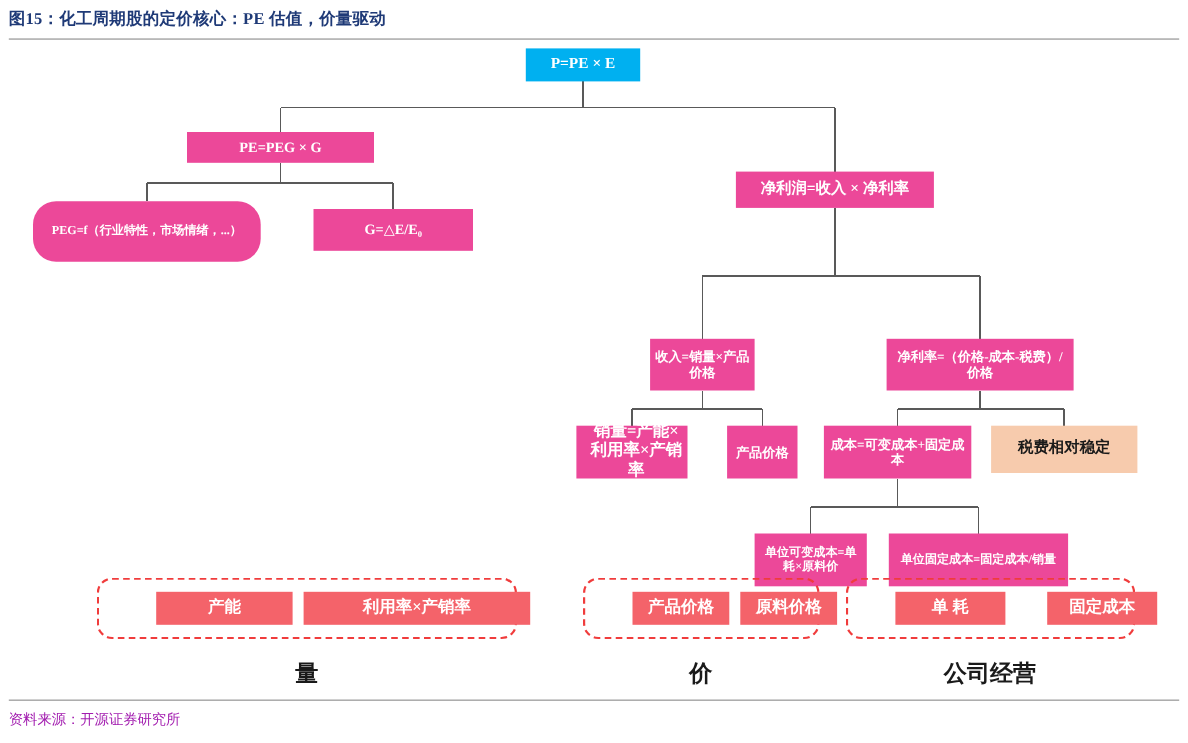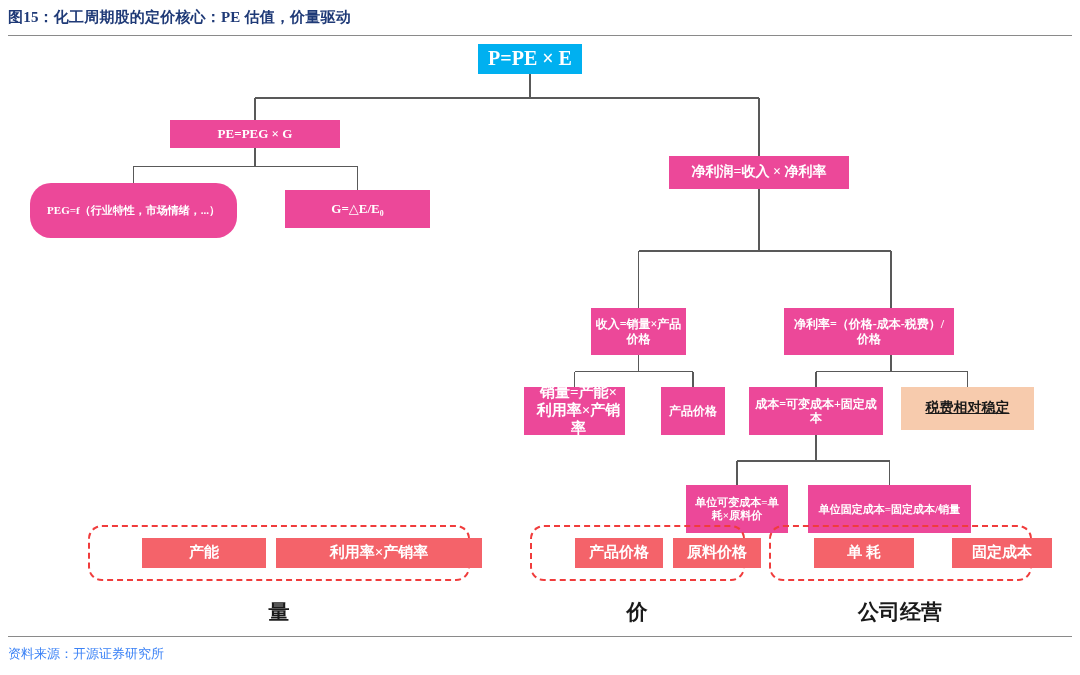--- a/index.html
+++ b/index.html
@@ -45,21 +45,21 @@
     top: 636px;
     width: 1064px;
     height: 0;
     border-top: 1px solid #8A8A8A;
   }
   .source-note {
     position: absolute;
     left: 8px;
     top: 645px;
     font-size: 13px;
-    color: #3b82f6;
+    color: #a21caf;
     white-space: nowrap;
   }
 
   
   #diagram {
     position: absolute;
     left: 0;
     top: 38px;
     width: 1080px;
     height: 596px;
@@ -89,21 +89,20 @@
     background: #00B0F0;
     color: #ffffff;
   }
   .node.blue {
     background: #ec4899;
     color: #ffffff;
   }
   .node.peach {
     background: #F7CBAD;
     color: #1A1A1A;
-    text-decoration: underline;
   }
   .node.red {
     background: #F4636A;
     color: #ffffff;
     margin-left: 32px;
   }
 
   
   .group-box {
     position: absolute;
@@ -154,27 +153,27 @@
         <line x1="891" y1="317" x2="891" y2="333.64" stroke="#595959" stroke-width="1.4" shape-rendering="crispEdges"></line>
         <line x1="816" y1="333.64" x2="967.5" y2="333.64" stroke="#595959" stroke-width="1.4" shape-rendering="crispEdges"></line>
         <line x1="816" y1="333.64" x2="816" y2="349" stroke="#595959" stroke-width="1.4" shape-rendering="crispEdges"></line>
         <line x1="967.5" y1="333.64" x2="967.5" y2="349" stroke="#595959" stroke-width="1.4" shape-rendering="crispEdges"></line>
         <line x1="816" y1="397" x2="816" y2="423" stroke="#595959" stroke-width="1.4" shape-rendering="crispEdges"></line>
         <line x1="737" y1="423" x2="889.5" y2="423" stroke="#595959" stroke-width="1.4" shape-rendering="crispEdges"></line>
         <line x1="737" y1="423" x2="737" y2="447" stroke="#595959" stroke-width="1.4" shape-rendering="crispEdges"></line>
         <line x1="889.5" y1="423" x2="889.5" y2="447" stroke="#595959" stroke-width="1.4" shape-rendering="crispEdges"></line>
       </svg>
     <div id="nodes-layer">
-        <div class="node root" style="left: 478px; top: 6px; width: 104px; height: 30px; font-size: 20px;">P=PE × E</div>
+        <div class="node root" style="left: 478px; top: 6px; width: 104px; height: 30px; font-size: 14px;">P=PE × E</div>
         <div class="node blue" style="left: 170px; top: 82px; width: 170px; height: 28px; font-size: 13px;">PE=PEG × G</div>
         <div class="node blue" style="left: 30px; top: 145px; width: 207px; height: 55px; font-size: 11px; border-radius: 21px;">PEG=f（行业特性，市场情绪，...）</div>
         <div class="node blue" style="left: 285px; top: 152px; width: 145px; height: 38px; font-size: 13px;">G=△E/E₀</div>
         <div class="node blue" style="left: 669px; top: 118px; width: 180px; height: 33px; font-size: 14px;">净利润=收入 × 净利率</div>
         <div class="node blue" style="left: 591px; top: 270px; width: 95px; height: 47px; font-size: 12px;">收入=销量×产品价格</div>
-        <div class="node blue" style="left: 784px; top: 270px; width: 170px; height: 47px; font-size: 12px;">净利率=（价格-成本-税费）/价格</div>
+        <div class="node blue" style="left: 806px; top: 270px; width: 170px; height: 47px; font-size: 12px;">净利率=（价格-成本-税费）/价格</div>
         <div class="node blue" style="left: 524px; top: 349px; width: 101px; height: 48px; font-size: 15px; padding-left: 12px;">销量=产能×利用率×产销率</div>
         <div class="node blue" style="left: 661px; top: 349px; width: 64px; height: 48px; font-size: 12px;">产品价格</div>
         <div class="node blue" style="left: 749px; top: 349px; width: 134px; height: 48px; font-size: 12px;">成本=可变成本+固定成本</div>
         <div class="node peach" style="left: 901px; top: 349px; width: 133px; height: 43px; font-size: 14px;">税费相对稳定</div>
         <div class="node blue" style="left: 686px; top: 447px; width: 102px; height: 48px; font-size: 11px;">单位可变成本=单耗×原料价</div>
         <div class="node blue" style="left: 808px; top: 447px; width: 163px; height: 48px; font-size: 11px;">单位固定成本=固定成本/销量</div>
       </div>
     <div id="groups-layer">
         <div class="group-box" style="left: 88px; top: 487px; width: 382px; height: 56px;"></div>
         <div class="node red" style="left: 110px; top: 500px; width: 124px; height: 30px; font-size: 15px;">产能</div>

